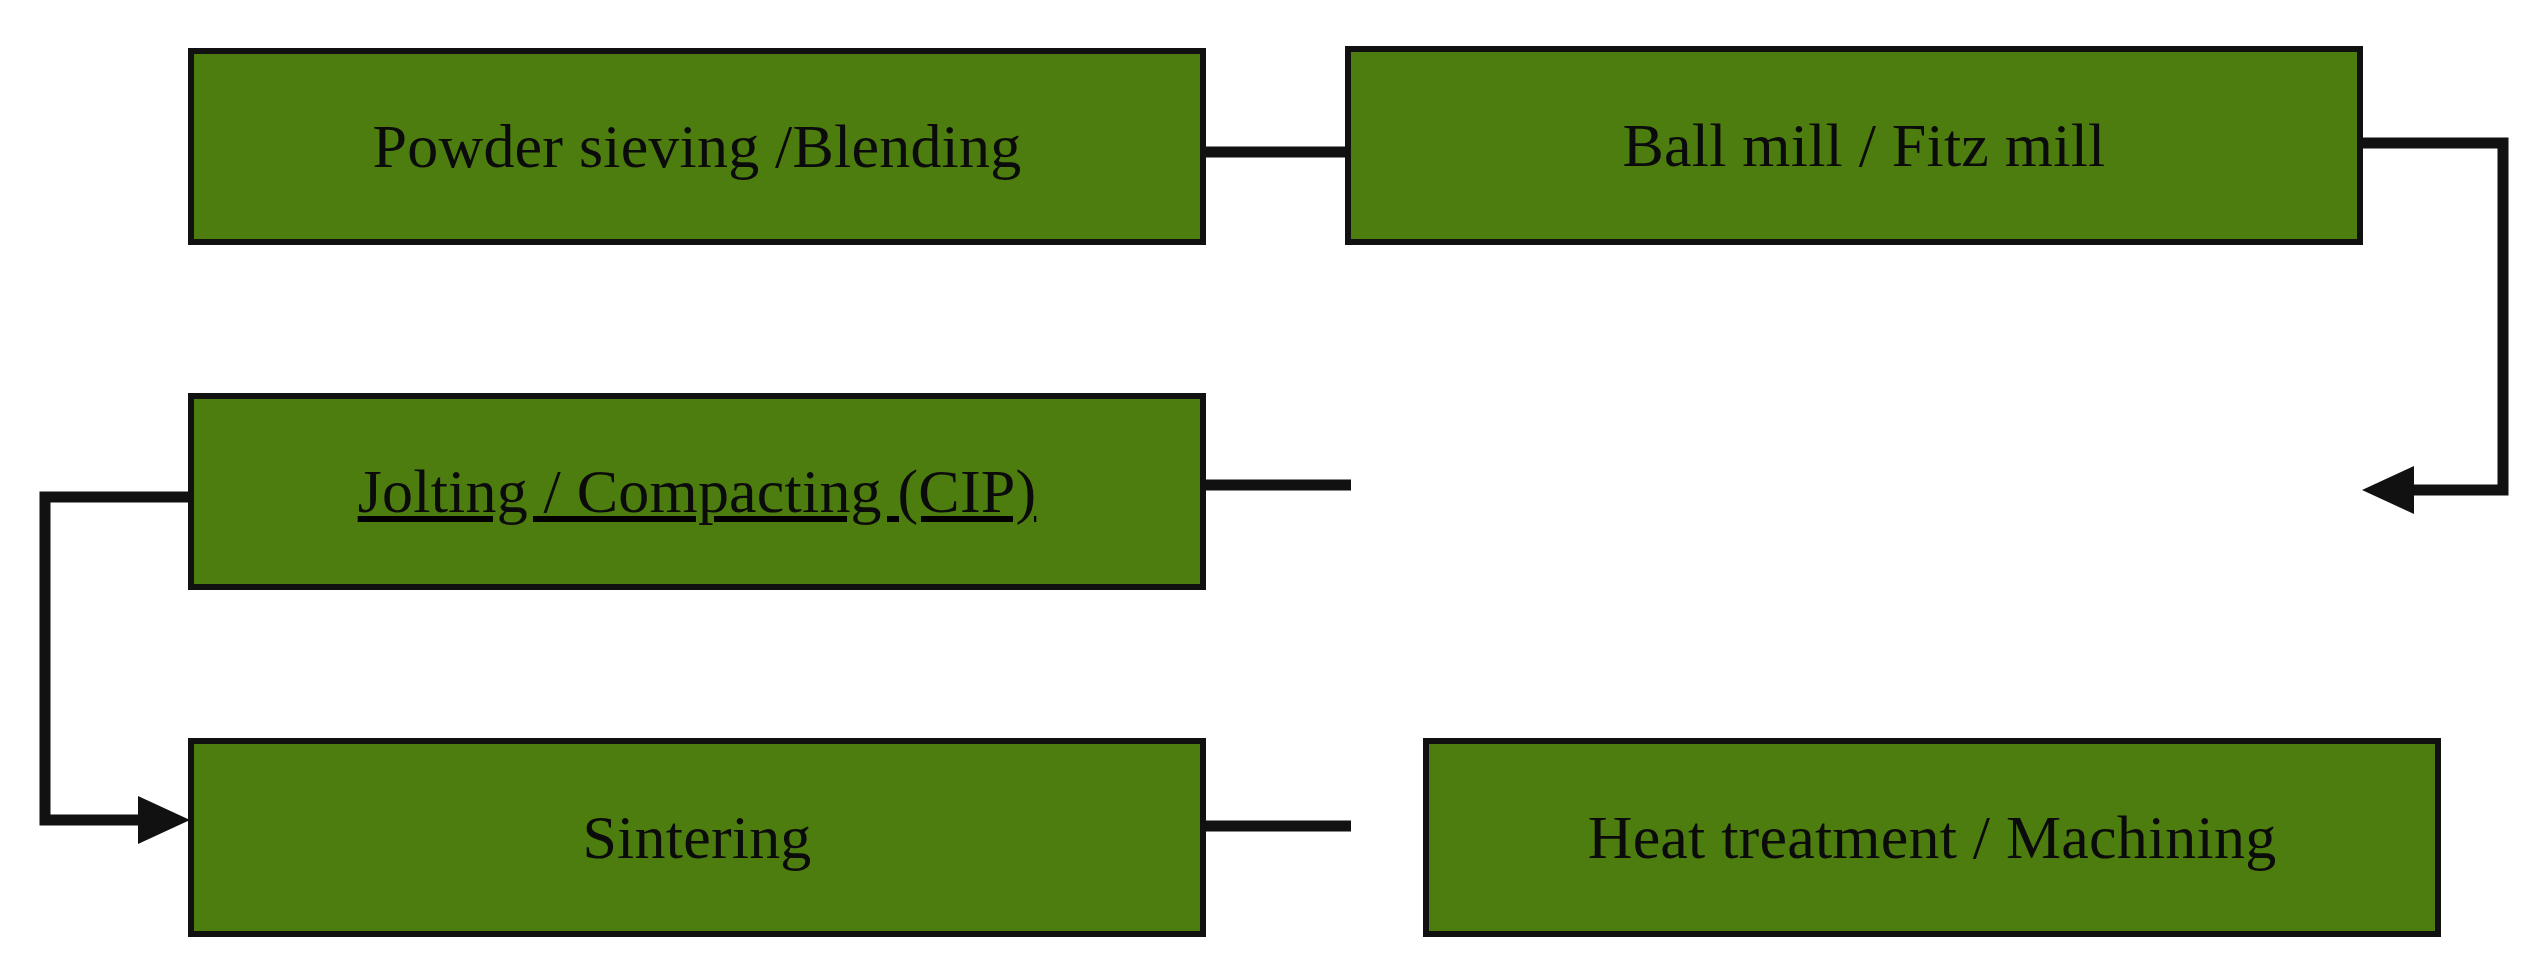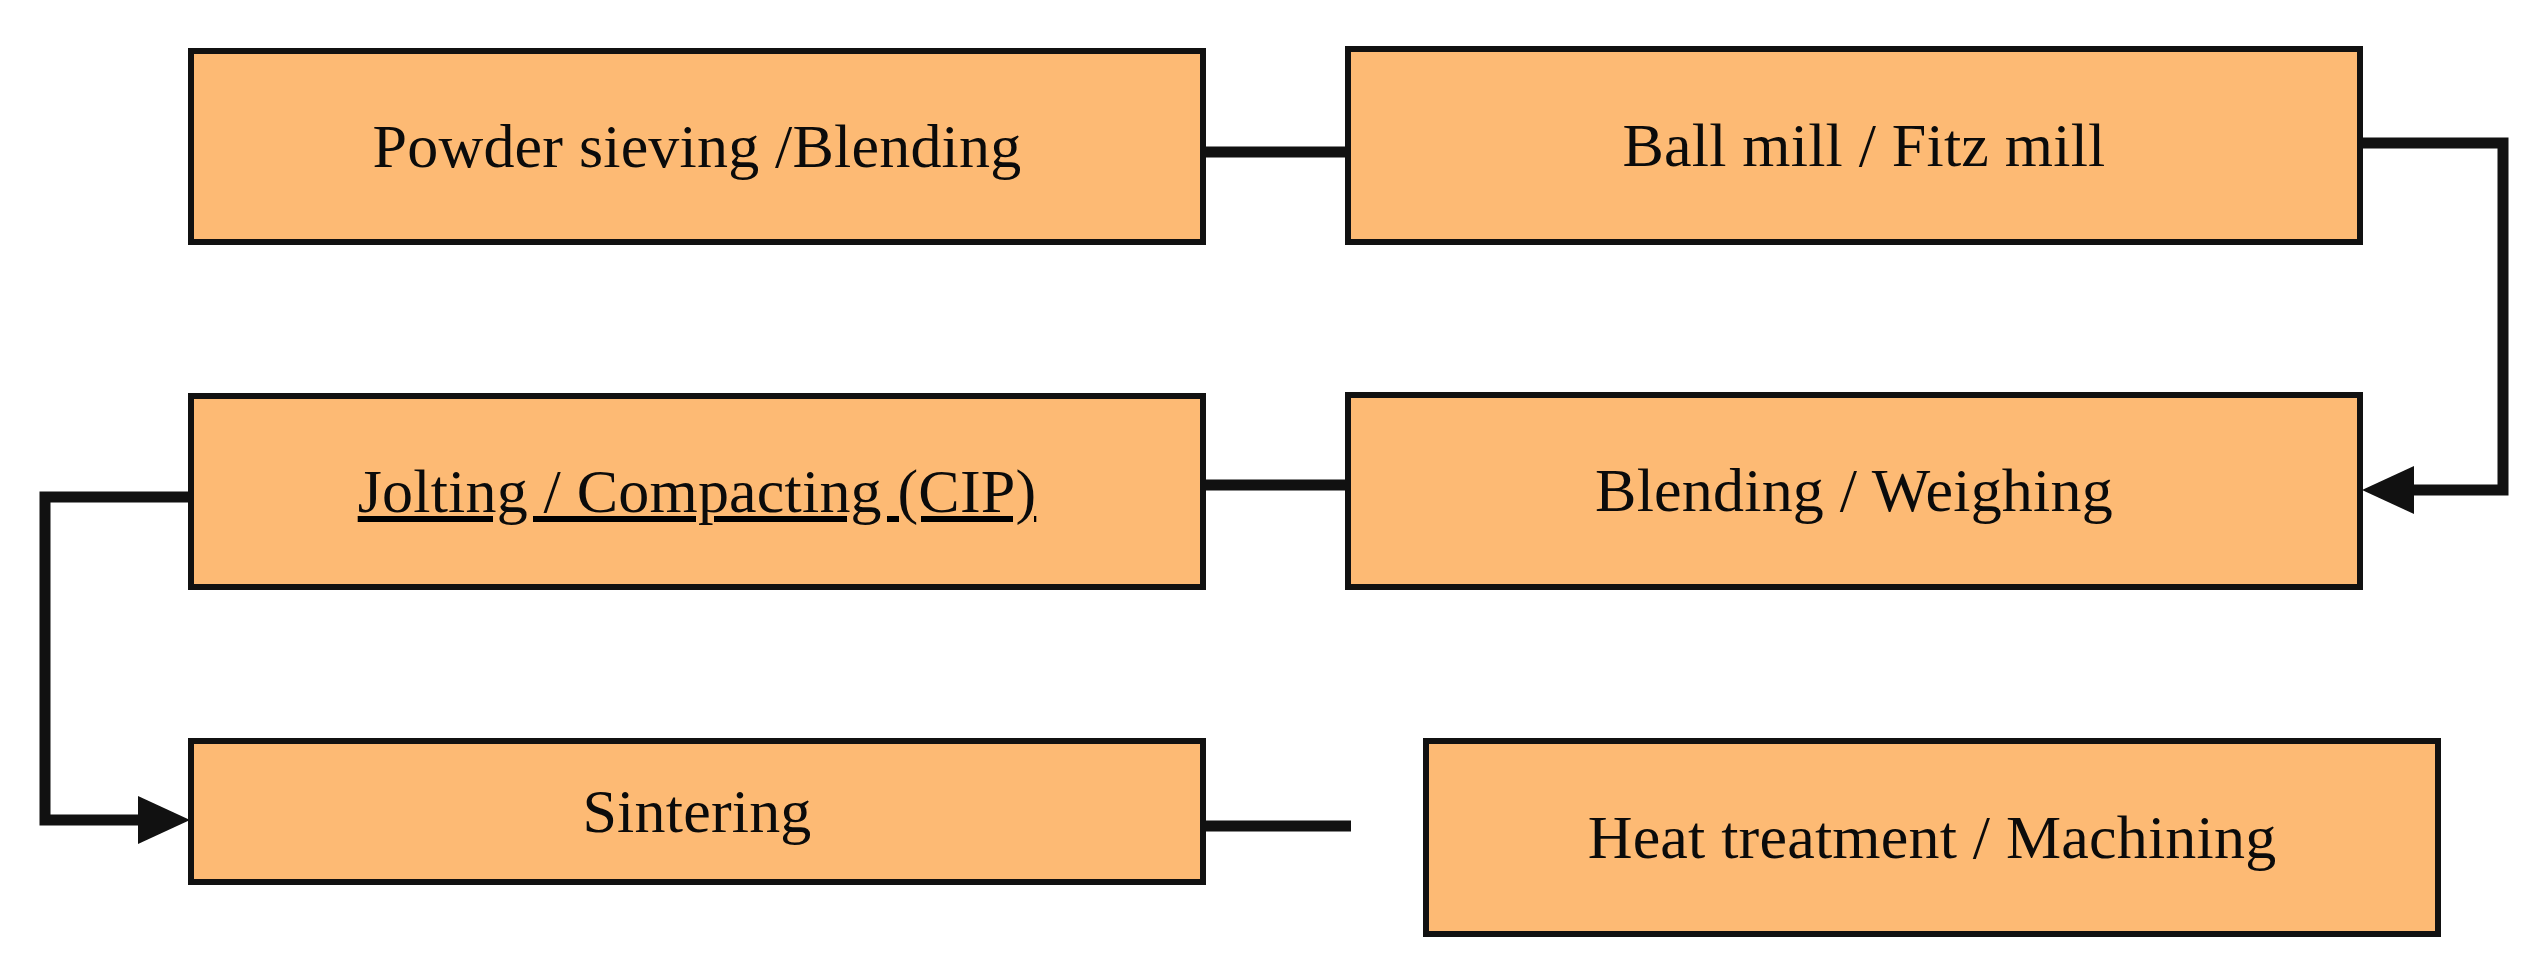--- a/index.html
+++ b/index.html
@@ -23,21 +23,21 @@
     position: absolute;
     top: 0;
     left: 0;
     width: 2529px;
     height: 976px;
     display: block;
   }
   .node-box {
     position: absolute;
     box-sizing: border-box;
-    background: #fdba74;
+    background: #4d7c0f;
     border: 6px solid #111111;
     display: flex;
     align-items: center;
     justify-content: center;
     z-index: 3;
   }
   .node-label {
     font-family: "Liberation Serif", "DejaVu Serif", serif;
     font-size: 62px;
     line-height: 1.05;
@@ -45,21 +45,21 @@
     letter-spacing: 0.2px;
     white-space: nowrap;
     text-align: center;
     user-select: none;
   }
   
   #node-powder      { left: 188px;  top: 48px;  width: 1018px; height: 197px; }
   #node-ballmill    { left: 1345px; top: 46px;  width: 1018px; height: 199px; padding-left: 20px; }
   #node-jolting     { left: 188px;  top: 393px; width: 1018px; height: 197px; text-decoration: underline; }
   #node-blending    { left: 1345px; top: 392px; width: 1018px; height: 198px; }
-  #node-sintering   { left: 188px;  top: 738px; width: 1018px; height: 147px; }
+  #node-sintering   { left: 188px;  top: 738px; width: 1018px; height: 199px; }
   #node-heat        { left: 1423px; top: 738px; width: 1018px; height: 199px; }
 </style>
 </head>
 <body>
 
 <div id="flowchart-root">
 
   <svg id="flow-svg" viewBox="0 0 2529 976" xmlns="http://www.w3.org/2000/svg">
 
     <line x1="1200" y1="152" x2="1351" y2="152" stroke="#111111" stroke-width="11"></line>
@@ -80,23 +80,20 @@
   </div>
 
   <div class="node-box" id="node-ballmill">
     <span class="node-label">Ball mill / Fitz mill</span>
   </div>
 
   <div class="node-box" id="node-jolting">
     <span class="node-label">Jolting / Compacting (CIP)</span>
   </div>
 
-  <div class="node-box" id="node-blending">
-    <span class="node-label">Blending / Weighing</span>
-  </div>
 
   <div class="node-box" id="node-sintering">
     <span class="node-label">Sintering</span>
   </div>
 
   <div class="node-box" id="node-heat">
     <span class="node-label">Heat treatment / Machining</span>
   </div>
 
 </div>

